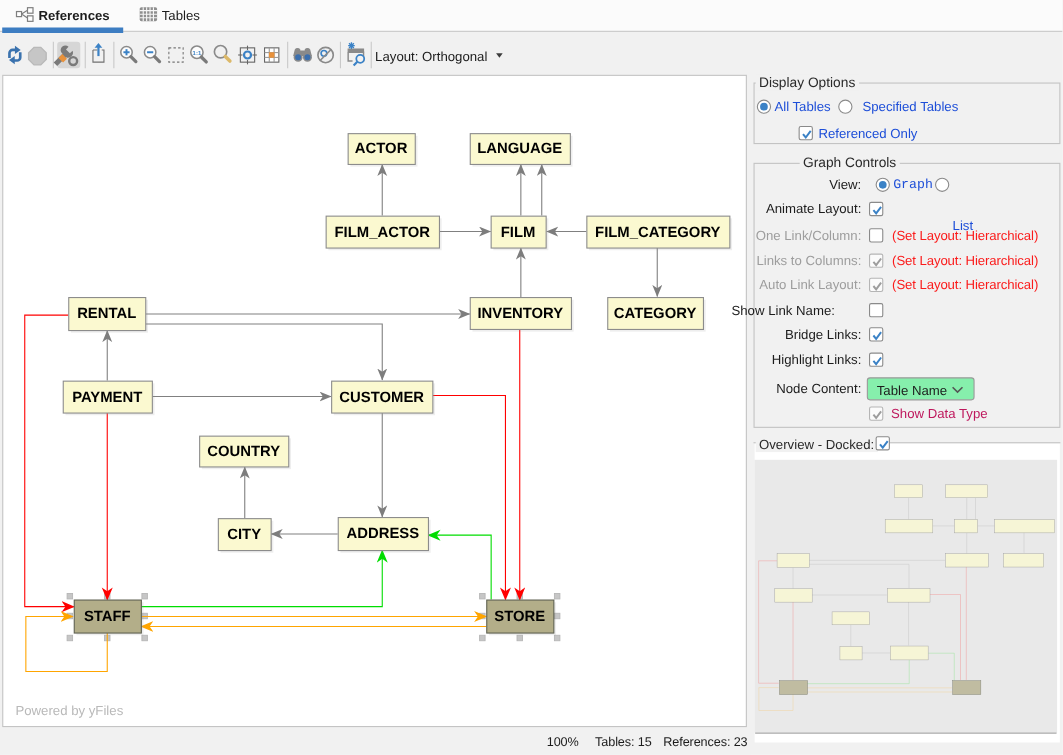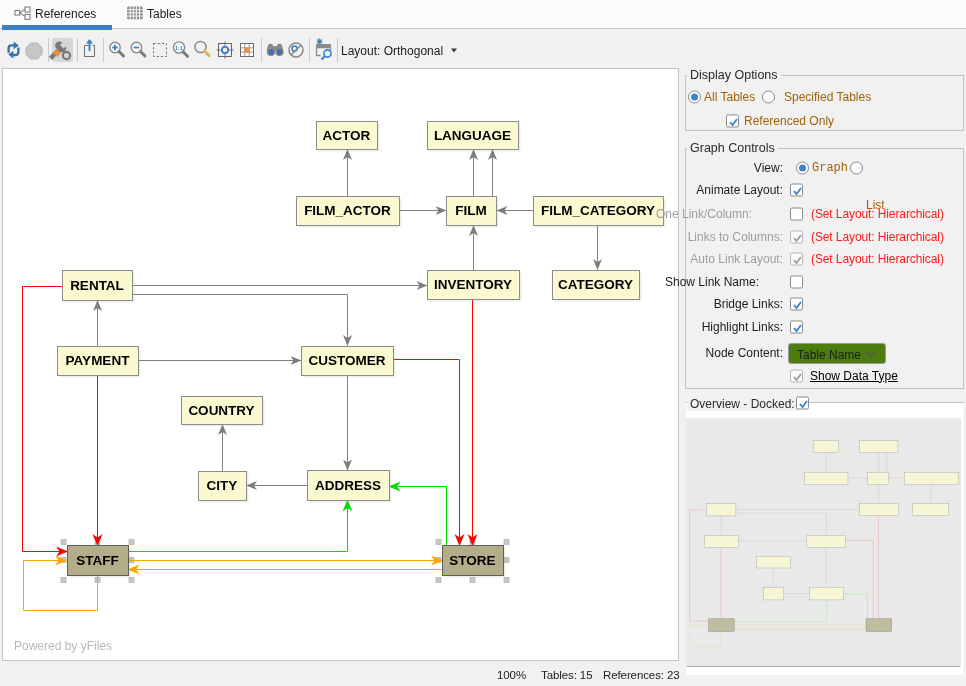--- a/index.html
+++ b/index.html
@@ -6,30 +6,30 @@
   html,body{width:966px;height:686px;overflow:hidden;background:#f1f1f1;
     font-family:"Liberation Sans",sans-serif;-webkit-font-smoothing:antialiased;}
   #app{position:relative;width:966px;height:686px;}
   #tabbar{position:absolute;left:0;top:0;width:966px;height:29px;background:#fbfbfb;border-bottom:1px solid #c8c8c8;}
   #tabblue{position:absolute;left:1.5px;top:25px;width:110px;height:4.5px;background:#3d7dc2;}
   .tabtxt{position:absolute;top:7px;font-size:12px;color:#1c1c1c;white-space:nowrap;}
   .txt{position:absolute;white-space:nowrap;color:#1c1c1c;}
   .lbl{position:absolute;font-size:12px;color:#1c1c1c;text-align:right;transform:translateY(-50%);white-space:nowrap;}
   .lbl.dis{color:#9d9d9d;}
   .rtxt{position:absolute;font-size:12px;letter-spacing:-0.1px;color:#fb1b1b;transform:translateY(-50%);white-space:nowrap;}
-  .ltxt{position:absolute;font-size:12px;color:#a16207;transform:translateY(-50%);white-space:nowrap;}
-  .ltxt.dis{color:#000000;text-decoration:underline;}
+  .ltxt{position:absolute;font-size:12px;color:#1d4ed8;transform:translateY(-50%);white-space:nowrap;}
+  .ltxt.dis{color:#be185d;}
   .cb{position:absolute;width:13px;height:13px;background:#fff;border:1px solid #8a8a8a;border-radius:2px;transform:translateY(-50%);}
   .cb.dis{border-color:#b5b5b5;background:#fbfbfb;}
   .cb svg{position:absolute;left:0px;top:0px;}
   .radio{position:absolute;width:13px;height:13px;background:#fff;border:1px solid #8a8a8a;border-radius:50%;transform:translateY(-50%);}
   .radio .dot{position:absolute;left:2px;top:2px;width:7px;height:7px;border-radius:50%;background:#3b82c6;}
   .fs{position:absolute;border:1px solid #c3c3c3;}
   .legend{position:absolute;font-size:12.5px;color:#2a2a2a;background:#f1f1f1;padding:0 3px;white-space:nowrap;}
-  #combo{position:absolute;left:788px;top:343px;width:98px;height:21px;background:#4d7c0f;border:1px solid #9a9a9a;border-radius:3px;}
+  #combo{position:absolute;left:788px;top:343px;width:98px;height:21px;background:#86efac;border:1px solid #9a9a9a;border-radius:3px;}
   #combo .ctext{position:absolute;left:8px;top:3.5px;font-size:12px;color:#1c1c1c;}
   #statusbar{position:absolute;left:0;top:662px;width:683px;height:24px;background:#f1f1f1;}
   .st{position:absolute;top:669px;font-size:11.5px;letter-spacing:-0.1px;color:#1c1c1c;white-space:nowrap;}
 </style>
 </head>
 <body>
 <div id="app">
 
   <svg id="main" width="966" height="686" viewBox="0 0 966 686" style="position:absolute;left:0;top:0;">
     <defs>
@@ -334,59 +334,59 @@
           <line x1="130.2" y1="6.5" x2="130.2" y2="19.3"></line>
           <line x1="133.3" y1="6.5" x2="133.3" y2="19.3"></line>
           <line x1="136.4" y1="6.5" x2="136.4" y2="19.3"></line>
           <line x1="139.5" y1="6.5" x2="139.5" y2="19.3"></line>
           <line x1="127" y1="9.7" x2="142.8" y2="9.7"></line>
           <line x1="127" y1="12.9" x2="142.8" y2="12.9"></line>
           <line x1="127" y1="16.1" x2="142.8" y2="16.1"></line>
         </g>
     </g>
   </svg>
-  <div class="tabtxt" style="left:35px;font-weight:normal;">References</div>
+  <div class="tabtxt" style="left:35px;font-weight:bold;">References</div>
   <div class="tabtxt" style="left:147px;">Tables</div>
 
   <div class="txt" style="left:341px;top:43.5px;font-size:12px;">Layout: Orthogonal</div>
 
   <div class="fs" style="left:685px;top:75px;width:279px;height:56px;"></div>
   <div class="legend" style="left:687px;top:68px;">Display Options</div>
   <span class="radio" style="left:688px;top:97px;">
       <span class="dot"></span>
     </span>
   <div class="ltxt" style="left:704px;top:97px;">All Tables</div>
   <span class="radio" style="left:762px;top:97px;"></span>
   <div class="ltxt" style="left:784px;top:97px;">Specified Tables</div>
   <span class="cb" style="left:726px;top:121px;">
       <svg width="13" height="13">
         <path d="M3,6.5 L5.5,9.5 L10,3.5" stroke="#3b82c6" stroke-width="1.8" fill="none"></path>
       </svg>
     </span>
   <div class="ltxt" style="left:744px;top:121px;">Referenced Only</div>
 
   <div class="fs" style="left:685px;top:148px;width:279px;height:241px;"></div>
-  <div class="legend" style="left:687px;top:141px;">Graph Controls</div>
+  <div class="legend" style="left:727px;top:141px;">Graph Controls</div>
 
   <div class="lbl" style="left:600px;top:167.5px;width:183px;">View:</div>
   <span class="radio" style="left:796px;top:167.5px;">
       <span class="dot"></span>
     </span>
   <div class="ltxt" style="left:812px;top:167.5px;font-family:Liberation Mono, monospace;">Graph</div>
   <span class="radio" style="left:850px;top:167.5px;"></span>
   <div class="ltxt" style="left:866px;top:167.5px;margin-top:37px;">List</div>
 
   <div class="lbl" style="left:600px;top:190px;width:183px;">Animate Layout:</div>
   <span class="cb" style="left:790px;top:190px;">
       <svg width="13" height="13">
         <path d="M3,6.5 L5.5,9.5 L10,3.5" stroke="#3b82c6" stroke-width="1.8" fill="none"></path>
       </svg>
     </span>
 
-  <div class="lbl dis" style="left:569px;top:214px;width:183px;">One Link/Column:</div>
+  <div class="lbl dis" style="left:600px;top:214px;width:183px;">One Link/Column:</div>
   <span class="cb" style="left:790px;top:214px;"></span>
   <div class="rtxt" style="left:811px;top:214px;">(Set Layout: Hierarchical)</div>
 
   <div class="lbl dis" style="left:600px;top:236.5px;width:183px;">Links to Columns:</div>
   <span class="cb dis" style="left:790px;top:236.5px;">
       <svg width="13" height="13">
         <path d="M3,6.5 L5.5,9.5 L10,3.5" stroke="#9d9d9d" stroke-width="1.8" fill="none"></path>
       </svg>
     </span>
   <div class="rtxt" style="left:811px;top:236.5px;">(Set Layout: Hierarchical)</div>

